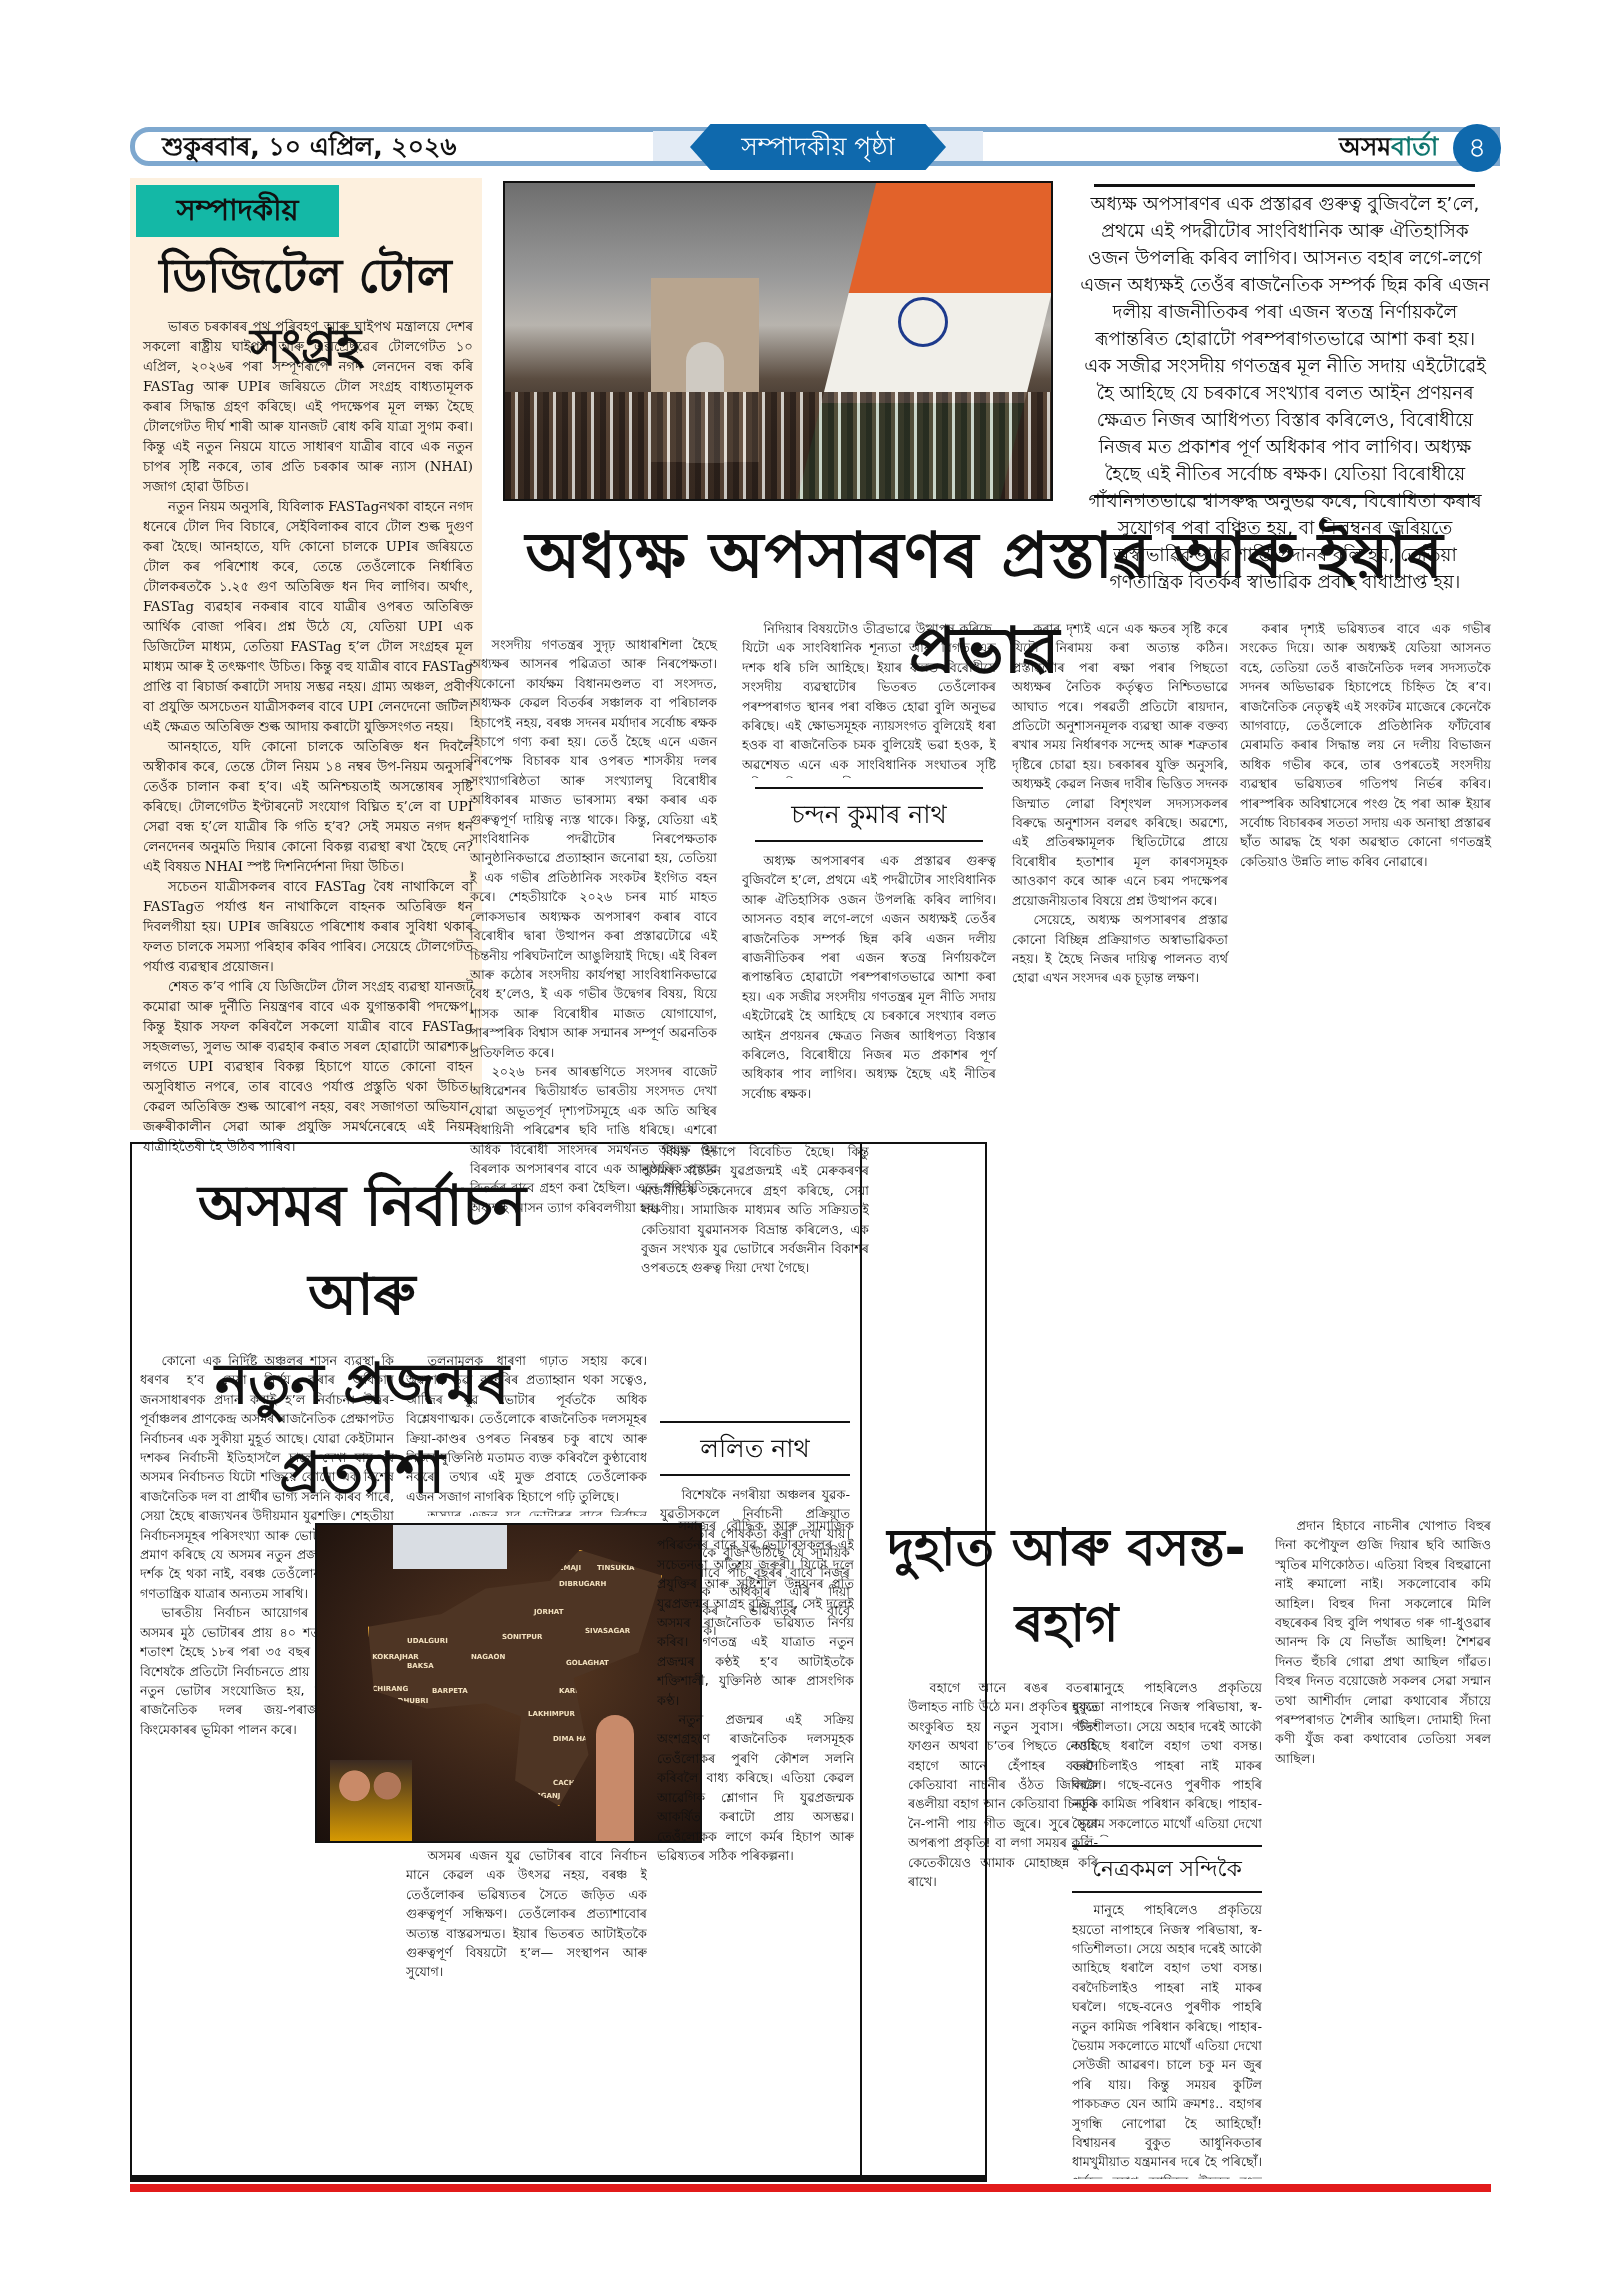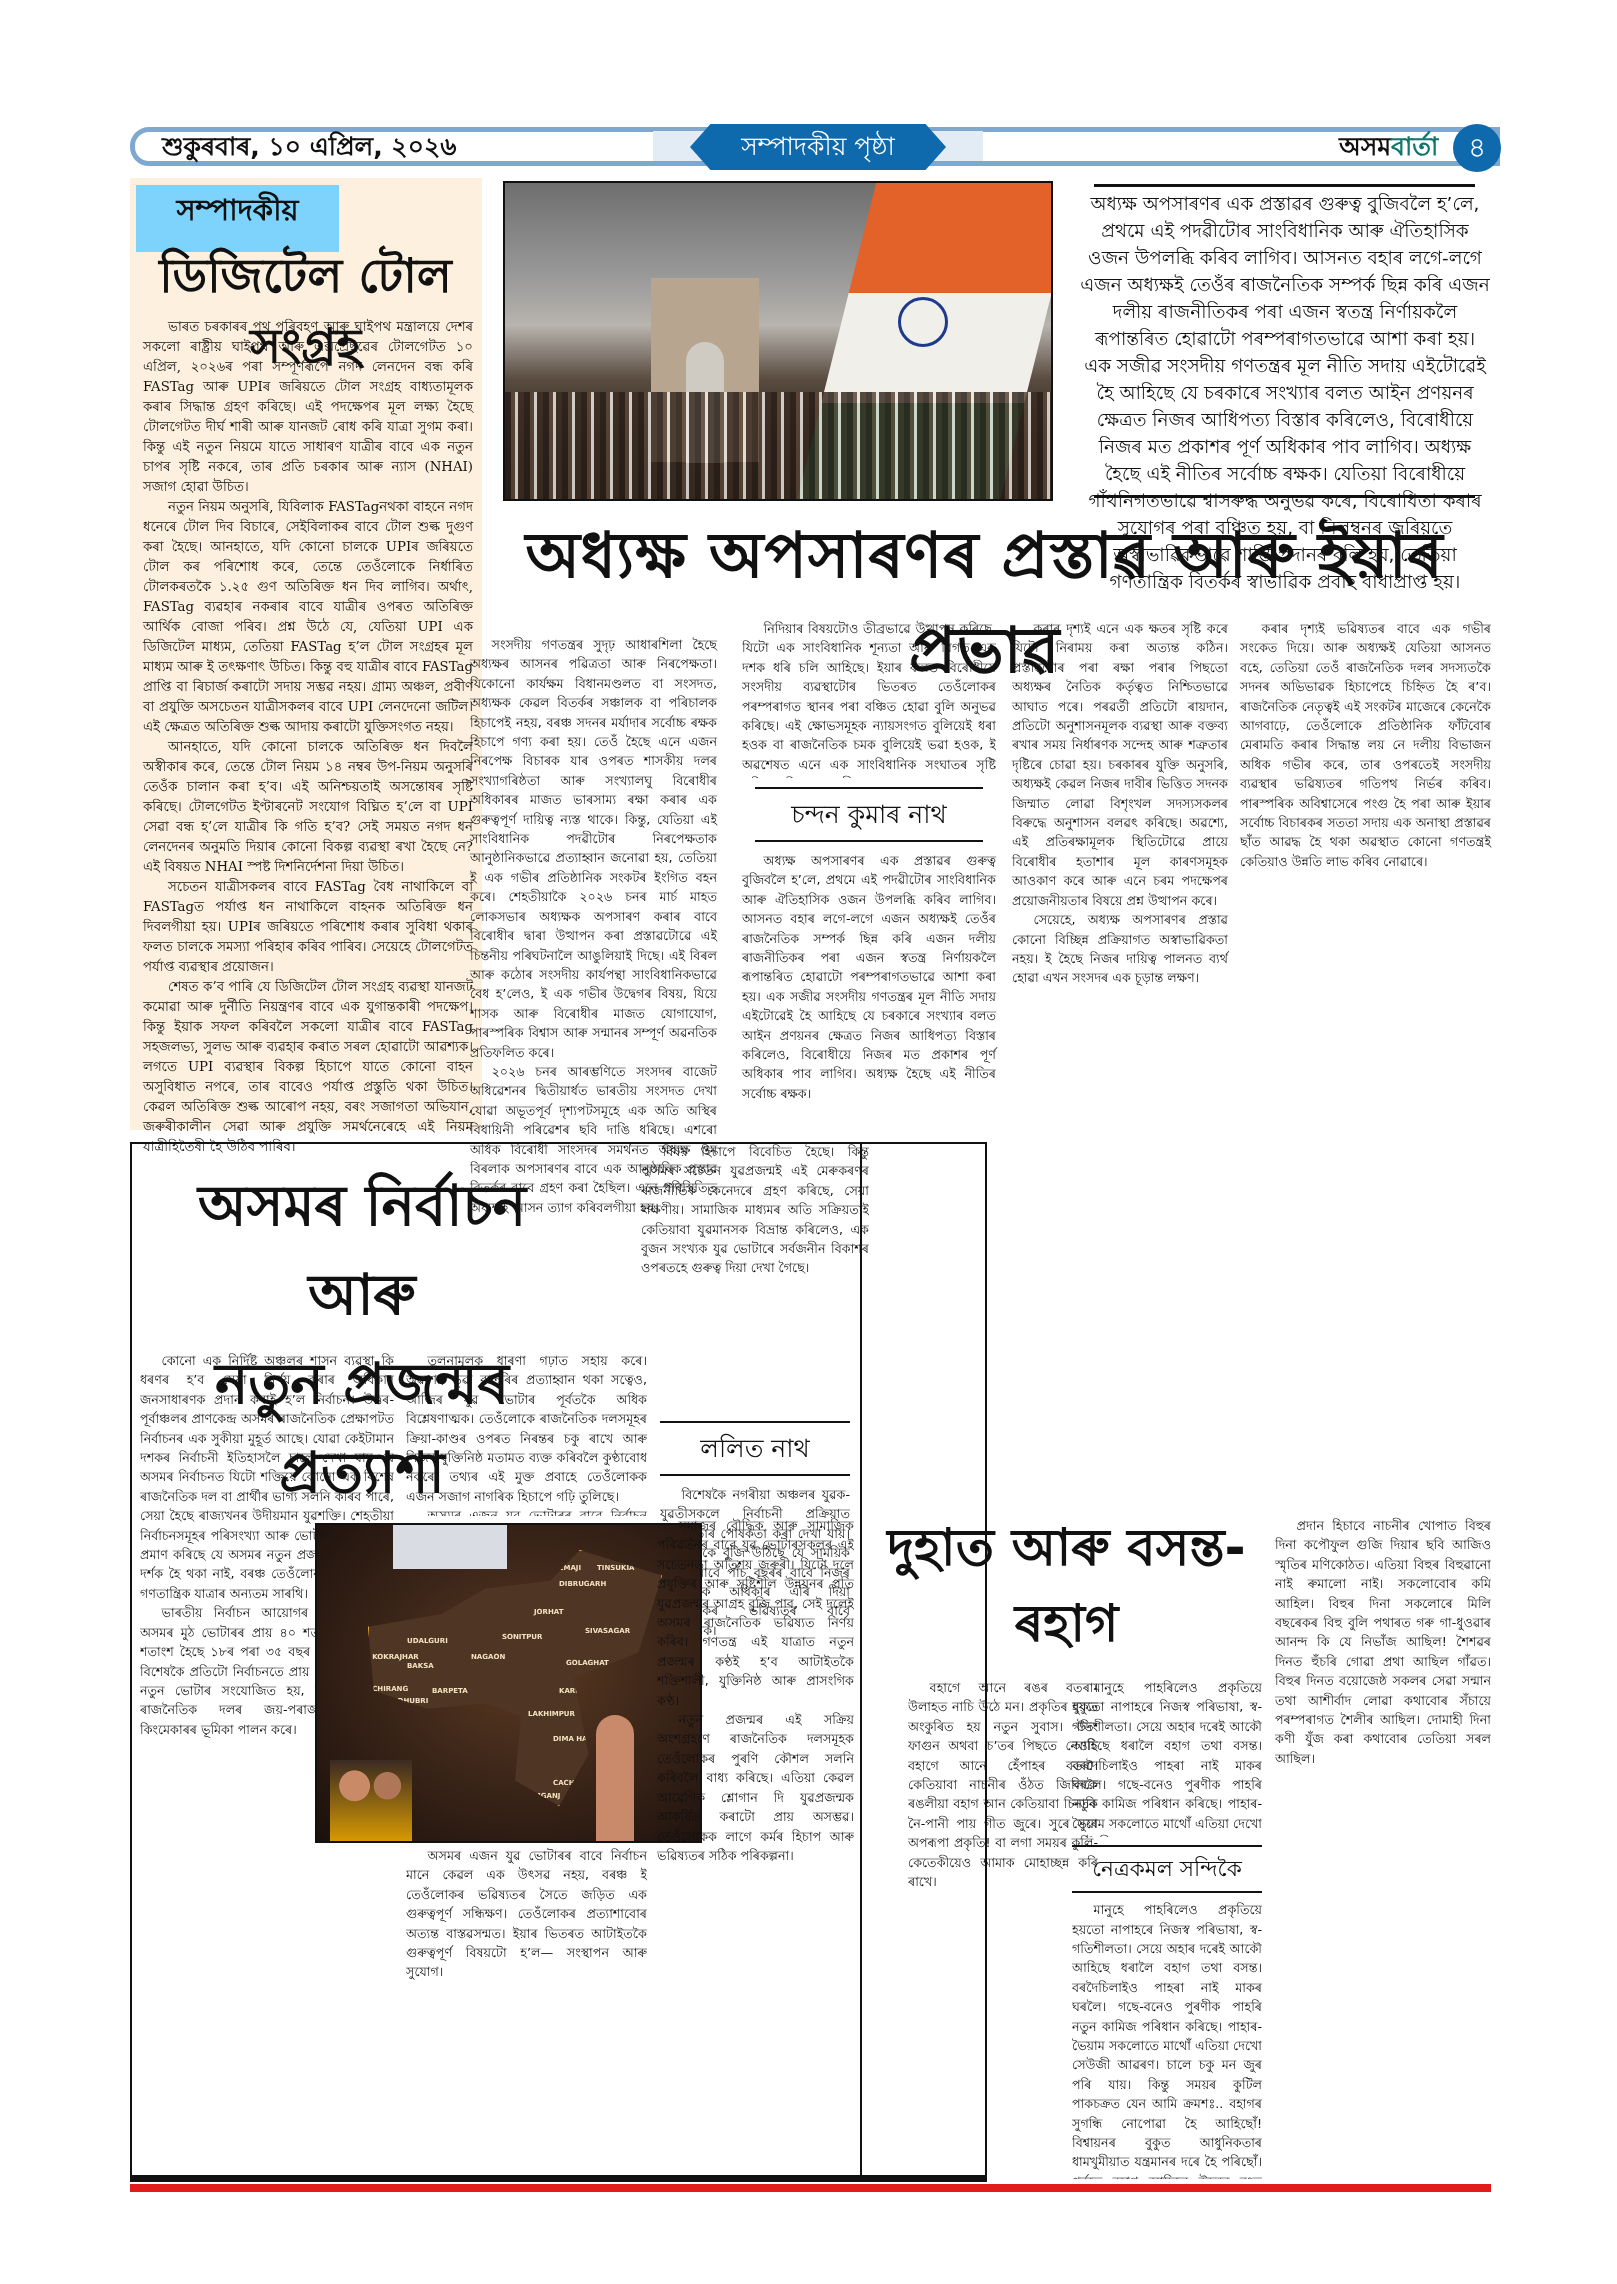--- a/index.html
+++ b/index.html
@@ -9,21 +9,21 @@
   .hdr-bar{left:130px;top:127px;width:1370px;height:39px;background:#fff;border:5.7px solid #7ea8cf;border-radius:19px 0 0 19px;box-sizing:border-box;}
   .hdr-date{left:162px;top:130px;font-size:25px;font-weight:bold;line-height:33px;}
   .hdr-tab-bg{left:653px;top:131px;width:330px;height:30px;background:#e3ebf5;}
   .hdr-tab-shape{left:690px;top:124px;width:256px;height:46px;background:#0f69ad;clip-path:polygon(8% 0,92% 0,100% 50%,92% 100%,8% 100%,0 50%);}
   .hdr-tab-label{left:690px;top:127px;width:256px;text-align:center;color:#fff;font-size:25px;line-height:39px;}
   .hdr-logo{left:1339px;top:130px;font-size:25px;font-weight:bold;line-height:33px;}
   .hdr-logo .red{color:#0f766e;}
   .hdr-page{left:1453px;top:124px;width:48px;height:48px;border-radius:50%;background:#0f69ad;color:#fff;font-size:28px;text-align:center;line-height:48px;}
   
   .ed-box{left:130px;top:178px;width:352px;height:952px;background:#fdf0de;}
-  .ed-kicker{left:136px;top:185px;width:203px;height:67px;background:#7dd3fc;}
+  .ed-kicker{left:136px;top:185px;width:203px;height:52px;background:#14b8a6;}
   .ed-kicker span{display:block;text-align:center;font-size:29px;font-weight:bold;line-height:51px;}
   .ed-title{left:136px;top:241px;width:339px;text-align:center;font-size:47px;font-weight:bold;line-height:70px;}
   .ed-body{left:143px;top:317px;width:330px;font-size:13.3px;line-height:20px;text-align:justify;font-family:"DejaVu Serif",serif;}
   .ed-body p{margin:0;text-indent:25px;}
   
   .photo{left:503px;top:181px;width:550px;height:320px;border:2.5px solid #111;box-sizing:border-box;overflow:hidden;
     background:linear-gradient(180deg,#6e6e6e 0%,#9a9a9a 30%,#b8b4ae 45%,#5a4c40 62%,#2d2420 80%,#1a1512 100%);}
   .gate{left:146px;top:95px;width:108px;height:184px;background:#b8a58f;}
   .gate-arch{left:181px;top:159px;width:38px;height:121px;background:#cfcac2;border-radius:19px 19px 0 0;}
   .flag{left:330px;top:0;width:203px;height:330px;transform:skewX(-14deg);}

